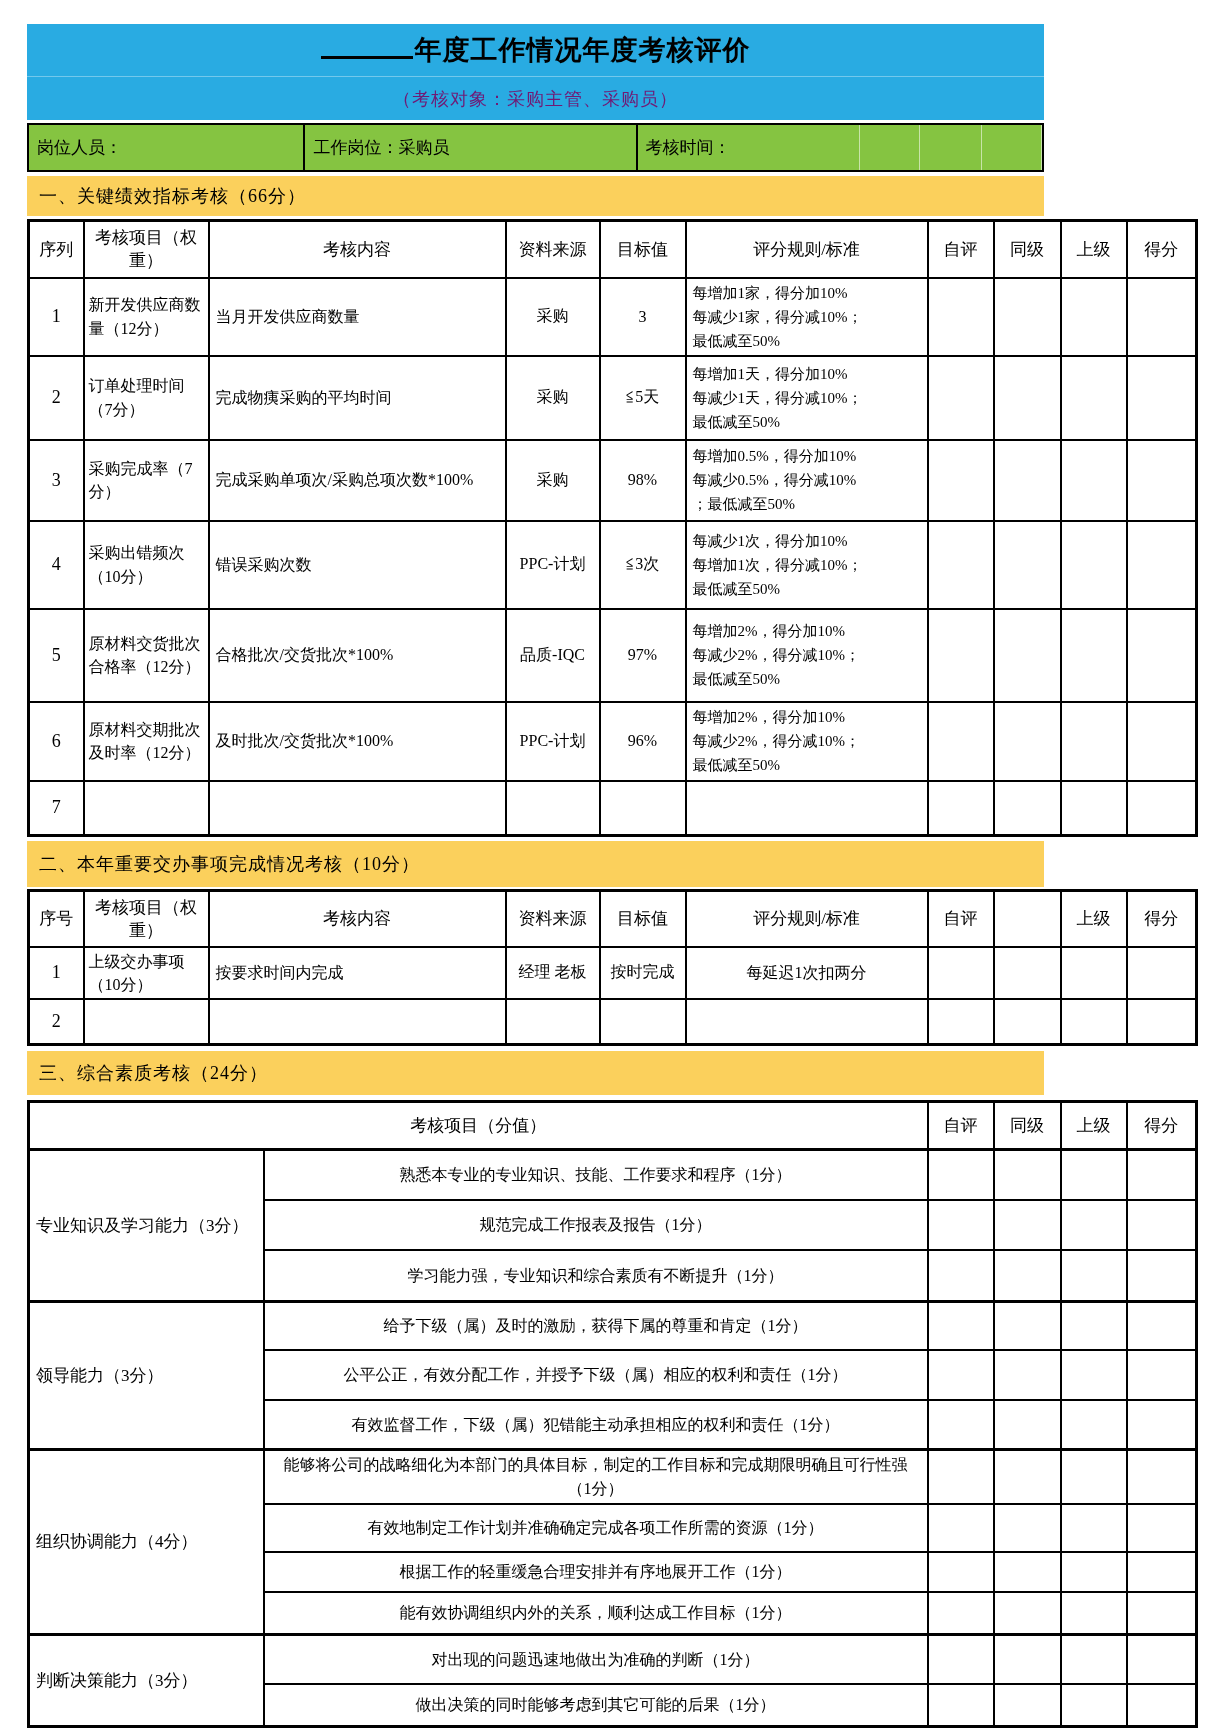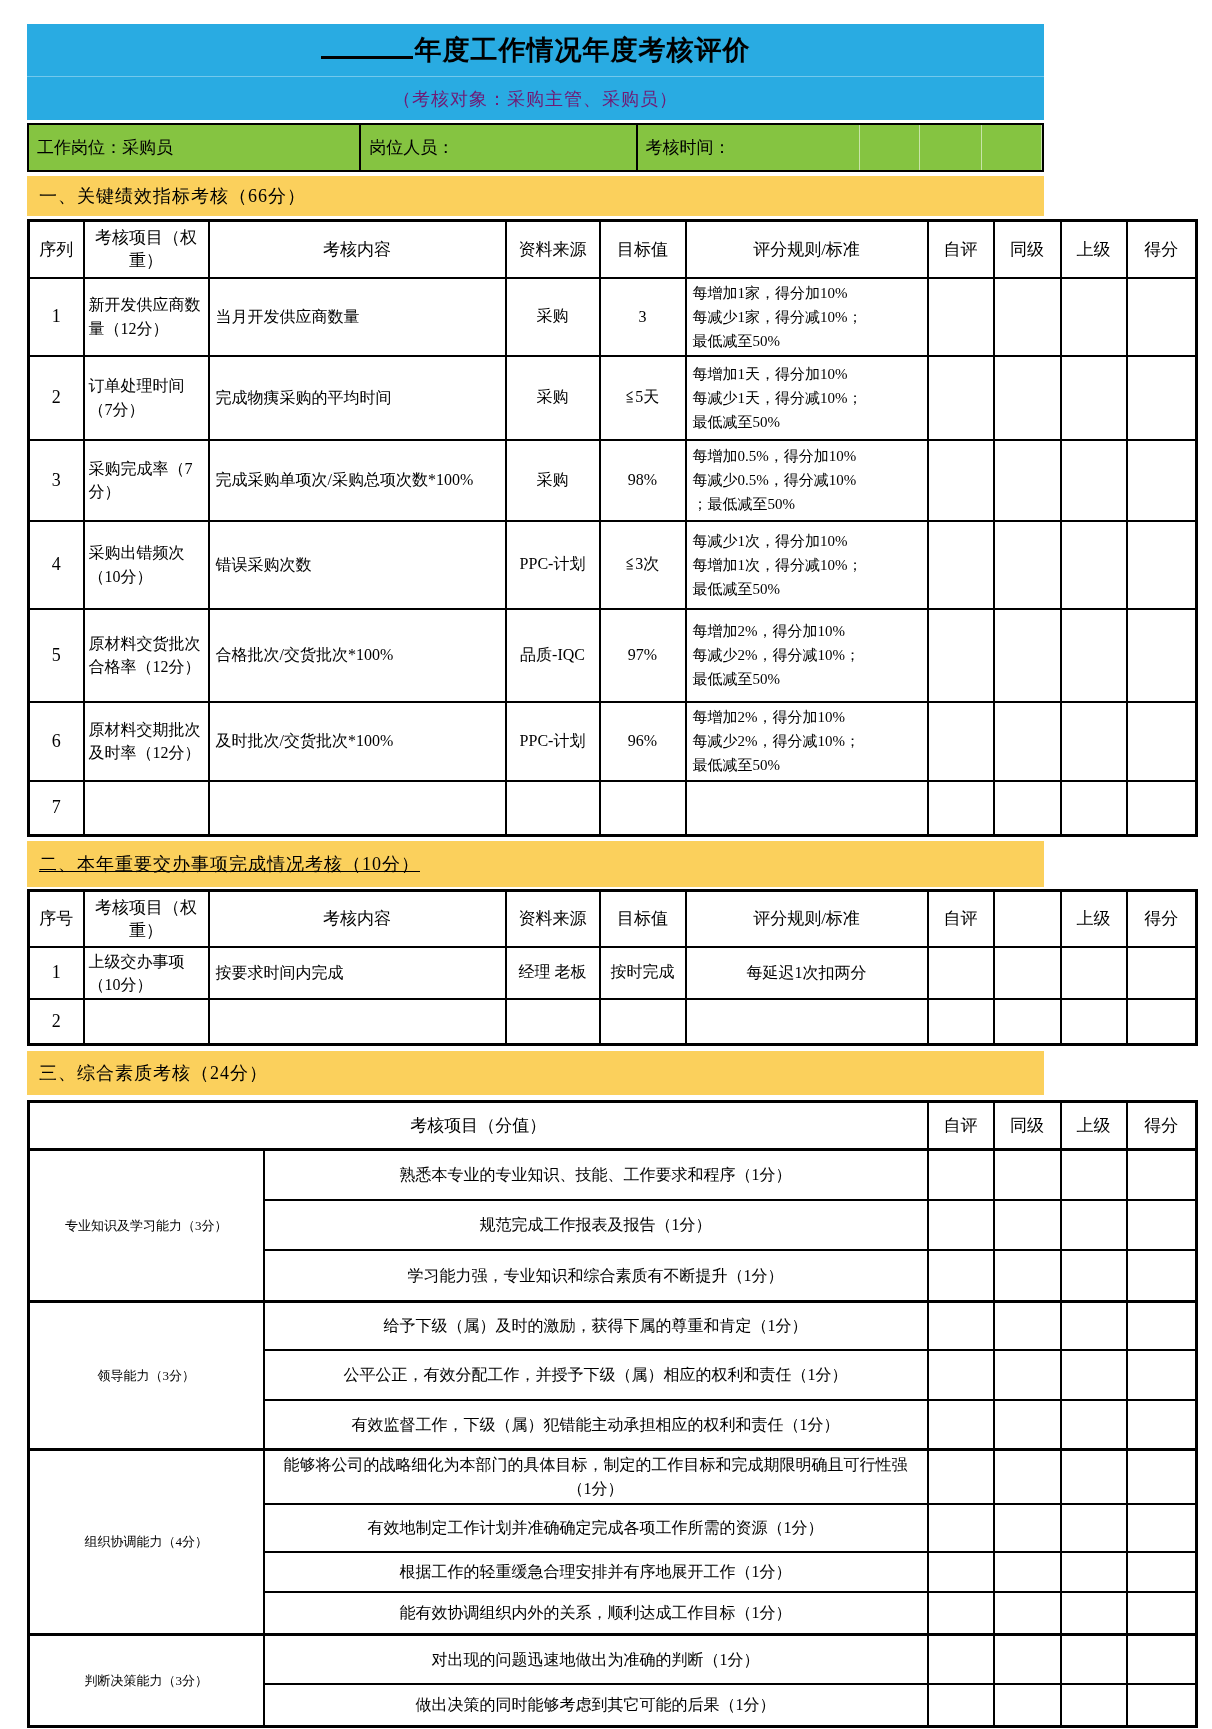--- a/index.html
+++ b/index.html
@@ -39,62 +39,62 @@
   .ic-3 { width:234px; }
   .ic-ghost { border-left:1px solid rgba(255,255,255,0.55); }
   .g1 { width:65px; } .g2 { width:66px; } .g3 { width:65px; } .g4 { flex:1; }
 
   
   .section-band {
     background:#FBD05C; display:flex; align-items:center;
     padding-left:12px; font-size:18px; letter-spacing:1px;
   }
   .band-1 { margin-top:4px; height:40px;text-align:right; }
-  .band-2 { margin-top:4px; height:46px;text-decoration:underline; }
+  .band-2 { margin-top:4px; height:46px; }
   .band-3 { margin-top:5px; height:44px; }
 
   
   table { border-collapse:collapse; table-layout:fixed; width:1168px; }
   .tbl { margin-top:3px; border:3px solid #000; }
   .tbl-2 { margin-top:2px; }
   .tbl-3 { margin-top:5px; }
   th, td { border:2px solid #000; overflow:hidden; }
   th { font-weight:normal; font-size:17px; text-align:center; }
   td { font-size:16px; }
   .c-no   { text-align:center; font-size:18px; }
   .c-item { text-align:left; padding:2px 4px; line-height:1.45; }
   .c-content { text-align:left; padding:2px 6px; line-height:1.5; }
   .c-src  { text-align:center; padding:0 2px; }
   .c-tgt  { text-align:center; }
   .c-rule { text-align:left; padding:2px 6px; font-size:15px; line-height:1.6; white-space:pre-line; }
   .c-rule-center { text-align:center; white-space:pre-line; font-size:16px; }
   .group-sep { border-top:3px solid #000; }
-  .t3-label { text-align:center; padding:2px 6px; line-height:1.5; font-size:13px; }
+  .t3-label { padding:2px 6px; line-height:1.5; font-size:17px; }
   .t3-item  { text-align:center; padding:2px 8px; line-height:1.5; }
 </style>
 </head>
 <body>
 
 <div class="page">
 
   <div class="title-block">
     <div class="title-row">
       <div class="main-title"><span class="blank-line"></span><span>年度工作情况年度考核评价</span></div>
     </div>
     <div class="subtitle-row">
       <span>（考核对象：采购主管、采购员）</span>
     </div>
   </div>
 
   <div class="info-bar">
+    <div class="info-cell ic-2">
+      <span>岗位人员：</span>
+    </div>
     <div class="info-cell ic-1">
       <span>工作岗位：采购员</span>
-    </div>
-    <div class="info-cell ic-2">
-      <span>岗位人员：</span>
     </div>
     <div class="info-cell ic-3">
       <span>考核时间：</span>
     </div>
     <div class="ic-ghost g1"></div>
     <div class="ic-ghost g2"></div>
     <div class="ic-ghost g3"></div>
     <div class="ic-ghost g4"></div>
   </div>
 

